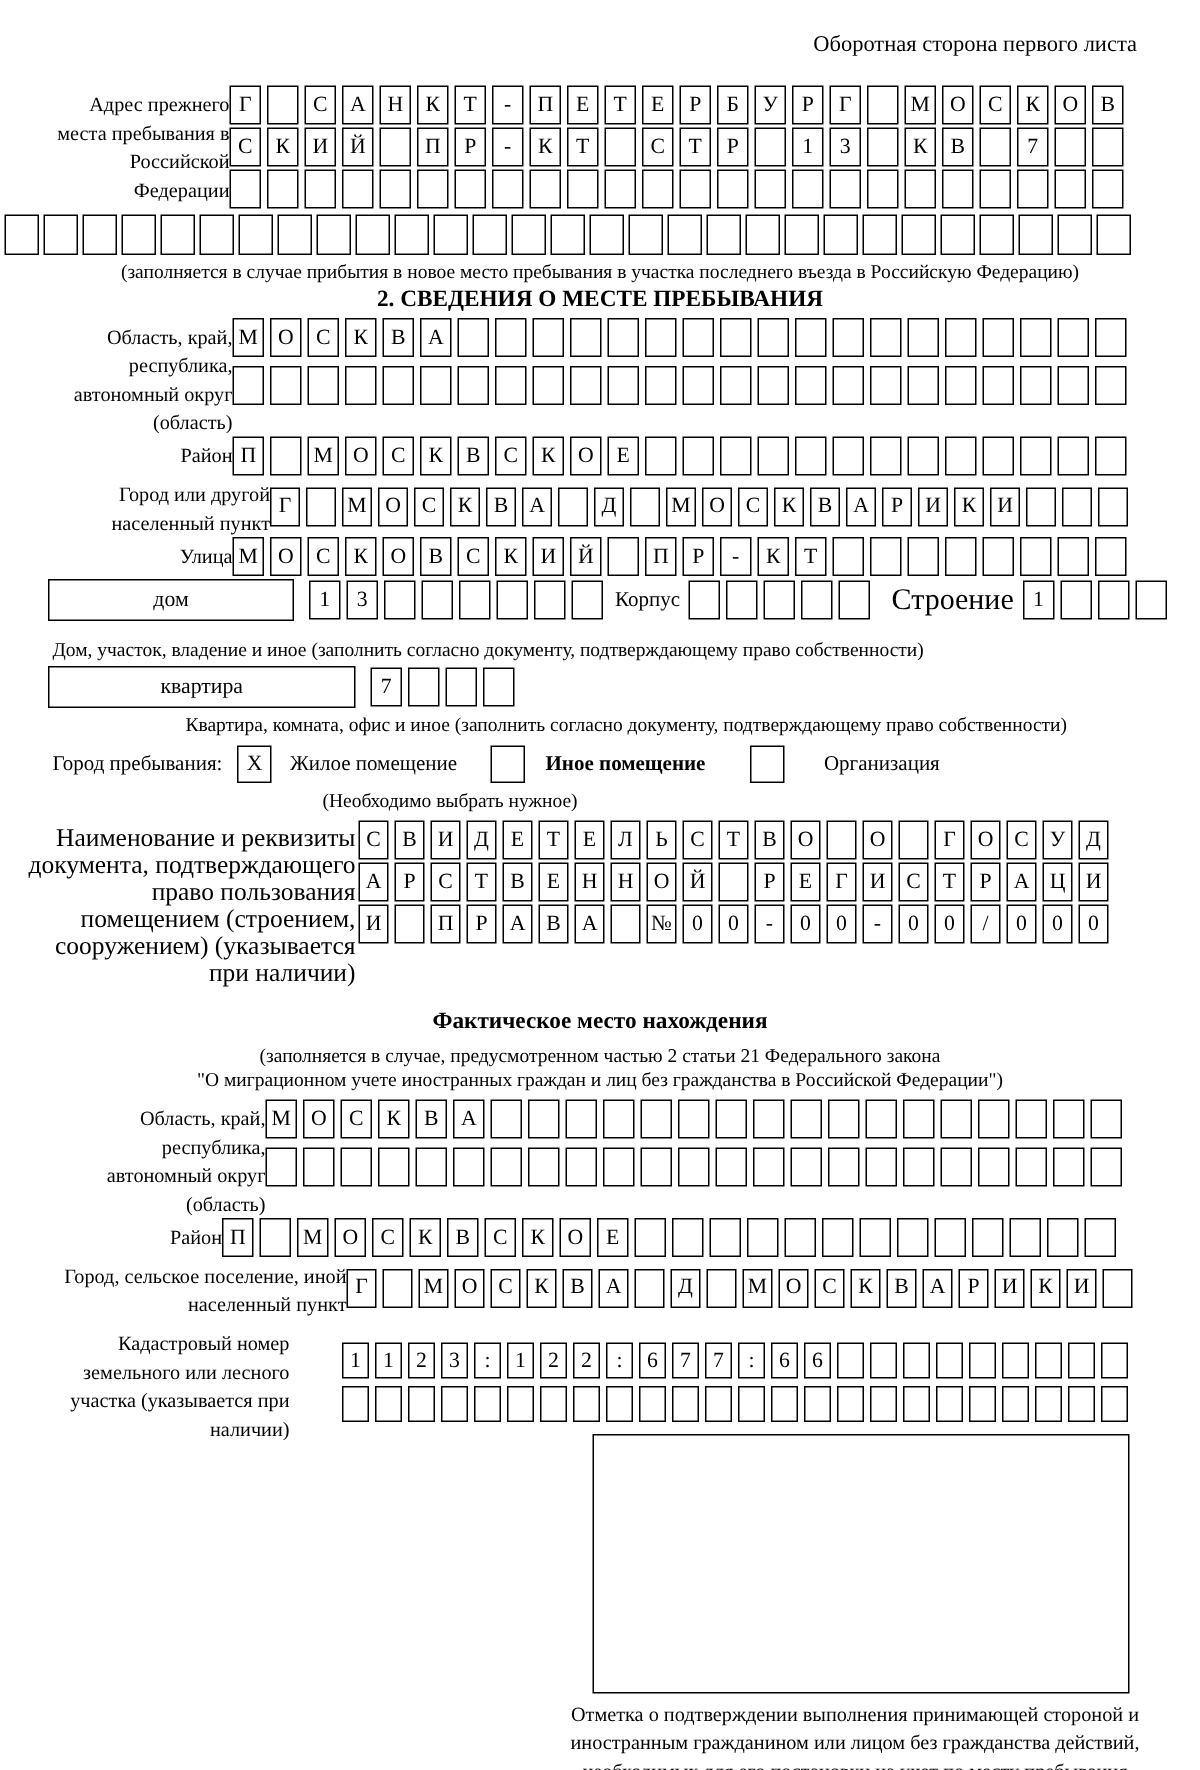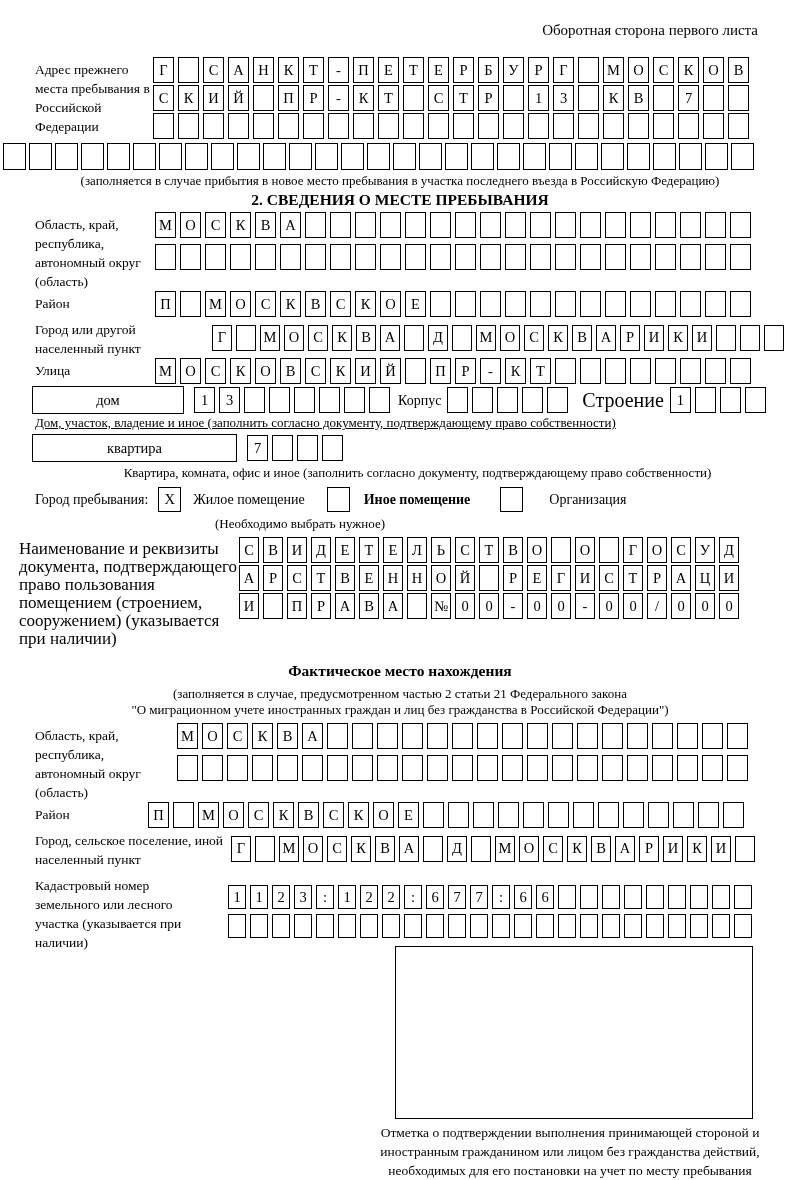--- a/index.html
+++ b/index.html
@@ -2,21 +2,21 @@
 <html><head>
 <meta charset="utf-8">
 <style>
   html,body{margin:0;padding:0;background:#fff;}
   .page{
     position:relative;width:800px;height:1180px;background:#ffffff;
     font-family:"Liberation Serif","DejaVu Serif",serif;color:#000;overflow:hidden;
   }
   .hdr{padding:22px 42px 0 0;text-align:right;font-size:15px;}
   .frow{display:flex;align-items:flex-start;}
-  .flabel{font-size:13.5px;line-height:19px;padding-top:3px;}
+  .flabel{font-size:13.5px;line-height:19px;padding-top:3px;text-align:right;}
   .boxes{display:flex;flex-wrap:nowrap;}
   .cb{
     box-sizing:border-box;flex:0 0 auto;width:21px;height:26px;border:1.6px solid #000;
     margin-right:4px;display:flex;align-items:center;justify-content:center;
     font-size:14.5px;line-height:1;
   }
   .n .cb{width:20px;}
   .s .cb{width:18px;height:24px;}
   .b .cb{width:23px;height:27px;margin-right:3px;}
   .stack{display:flex;flex-direction:column;}
@@ -238,21 +238,21 @@
         <span class="cb"></span>
         <span class="cb"></span>
         <span class="cb"></span>
         <span class="cb"></span>
         <span class="cb"></span>
         <span class="cb"></span>
         <span class="cb"></span>
       </div>
   </div>
 
-  <div class="frow" style="align-items:center;gap:32px;">
+  <div class="frow" style="align-items:center;">
     <div class="flabel" style="margin-left:35px;width:145px;">Город или другой населенный пункт</div>
     <div class="boxes n">
         <span class="cb">Г</span>
         <span class="cb"></span>
         <span class="cb">М</span>
         <span class="cb">О</span>
         <span class="cb">С</span>
         <span class="cb">К</span>
         <span class="cb">В</span>
         <span class="cb">А</span>
@@ -299,21 +299,21 @@
         <span class="cb"></span>
         <span class="cb"></span>
         <span class="cb"></span>
         <span class="cb"></span>
         <span class="cb"></span>
         <span class="cb"></span>
       </div>
   </div>
 
   <div class="frow" style="margin:2px 0 0 32px;align-items:center;">
-    <div class="wbox" style="width:152px;">дом</div>
+    <div class="wbox" style="width:164px;">дом</div>
     <div class="boxes" style="margin-left:10px;">
         <span class="cb">1</span>
         <span class="cb">3</span>
         <span class="cb"></span>
         <span class="cb"></span>
         <span class="cb"></span>
         <span class="cb"></span>
         <span class="cb"></span>
         <span class="cb"></span>
       </div>
@@ -326,21 +326,21 @@
         <span class="cb"></span>
       </div>
     <div class="flabel" style="padding:0 6px 0 10px;font-size:20px;">Строение</div>
     <div class="boxes">
         <span class="cb">1</span>
         <span class="cb"></span>
         <span class="cb"></span>
         <span class="cb"></span>
       </div>
   </div>
-  <div class="caption" style="margin:1px 0 0 35px;text-decoration:underline;">Дом, участок, владение и иное (заполнить согласно документу, подтверждающему право собственности)</div>
+  <div class="caption" style="margin:11px 0 0 35px;">Дом, участок, владение и иное (заполнить согласно документу, подтверждающему право собственности)</div>
 
   <div class="frow" style="margin:3px 0 0 32px;align-items:center;">
     <div class="wbox" style="width:205px;">квартира</div>
     <div class="boxes" style="margin-left:10px;">
         <span class="cb">7</span>
         <span class="cb"></span>
         <span class="cb"></span>
         <span class="cb"></span>
       </div>
   </div>

